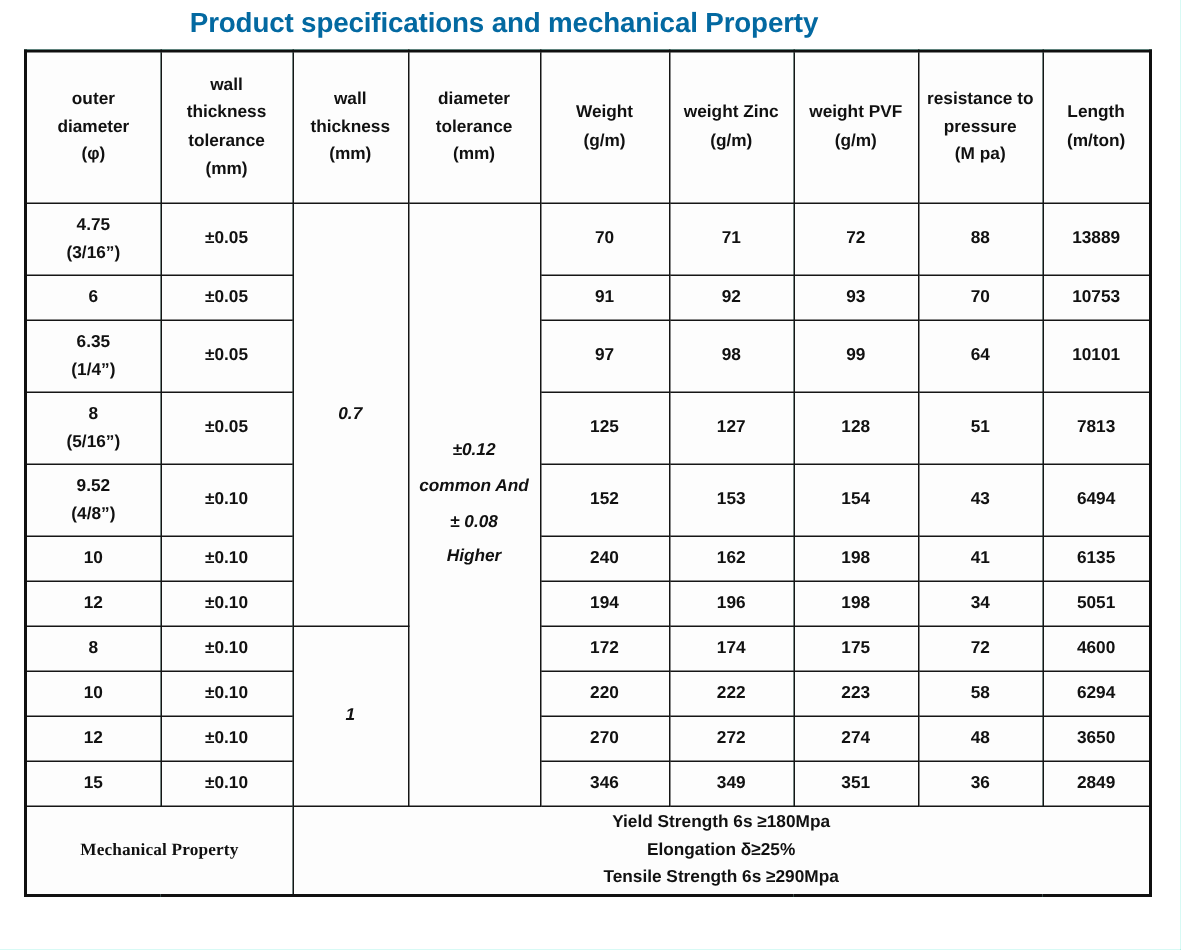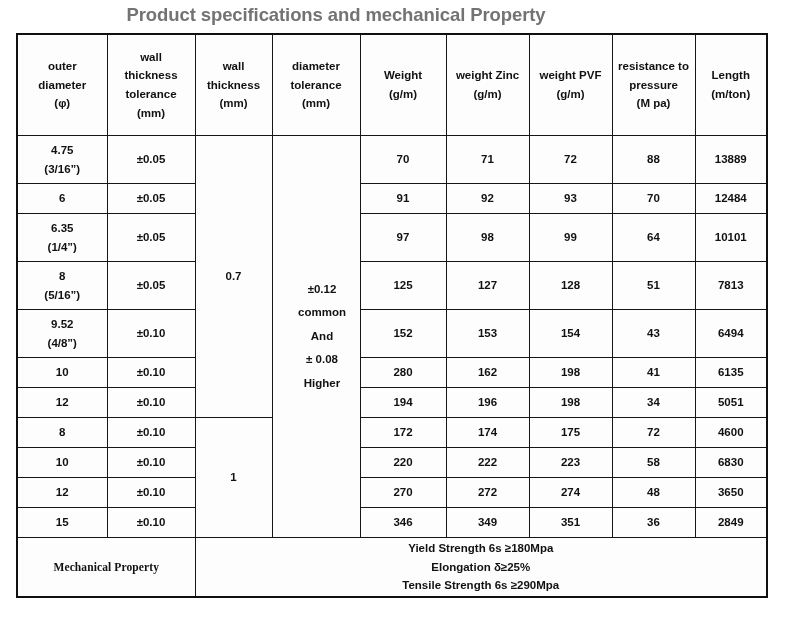--- a/index.html
+++ b/index.html
@@ -18,21 +18,21 @@
 
   #page-title {
     position: absolute;
     left: 0;
     top: 4px;
     width: 672px;
     text-align: center;
     font-size: 18.5px;
     font-weight: bold;
     letter-spacing: -0.1px;
-    color: #737373;
+    color: #0369a1;
   }
 
   #spec-table-wrap {
     position: absolute;
     left: 16px;
     top: 33px;
     width: 750px;
   }
 
   table.spec {
@@ -68,22 +68,23 @@
   }
 
   .hd .l { display: block; white-space: nowrap; }
 
   td.dia   { height: 100%; }
   td.dia .l { display: block; }
 
   .merged {
     font-size: 12px;
     font-weight: bold;
-  }
-  .merged .l { display: block; line-height: 2.05; padding-left: 12px; }
+    font-style: italic;
+  }
+  .merged .l { display: block; line-height: 2.05; }
 
   td.mech-label {
     font-size: 12.4px;
     font-weight: bold;
     letter-spacing: 0.1px;
     font-family: Liberation Serif, serif;
   }
   td.mech-body {
     font-size: 12.3px;
     font-weight: bold;
@@ -181,21 +182,21 @@
         </tr>
         <tr class="r-short">
           <td class="dia">
             <span class="l">6</span>
           </td>
           <td>±0.05</td>
           <td>91</td>
           <td>92</td>
           <td>93</td>
           <td>70</td>
-          <td>12484</td>
+          <td>10753</td>
         </tr>
         <tr class="r-tall">
           <td class="dia">
             <span class="l">6.35</span>
             <span class="l">(1/4”)</span>
           </td>
           <td>±0.05</td>
           <td>97</td>
           <td>98</td>
           <td>99</td>
@@ -224,21 +225,21 @@
           <td>153</td>
           <td>154</td>
           <td>43</td>
           <td>6494</td>
         </tr>
         <tr class="r-short">
           <td class="dia">
             <span class="l">10</span>
           </td>
           <td>±0.10</td>
-          <td>280</td>
+          <td>240</td>
           <td>162</td>
           <td>198</td>
           <td>41</td>
           <td>6135</td>
         </tr>
         <tr class="r-short">
           <td class="dia">
             <span class="l">12</span>
           </td>
           <td>±0.10</td>
@@ -262,21 +263,21 @@
         </tr>
         <tr class="r-short">
           <td class="dia">
             <span class="l">10</span>
           </td>
           <td>±0.10</td>
           <td>220</td>
           <td>222</td>
           <td>223</td>
           <td>58</td>
-          <td>6830</td>
+          <td>6294</td>
         </tr>
         <tr class="r-short">
           <td class="dia">
             <span class="l">12</span>
           </td>
           <td>±0.10</td>
           <td>270</td>
           <td>272</td>
           <td>274</td>
           <td>48</td>

